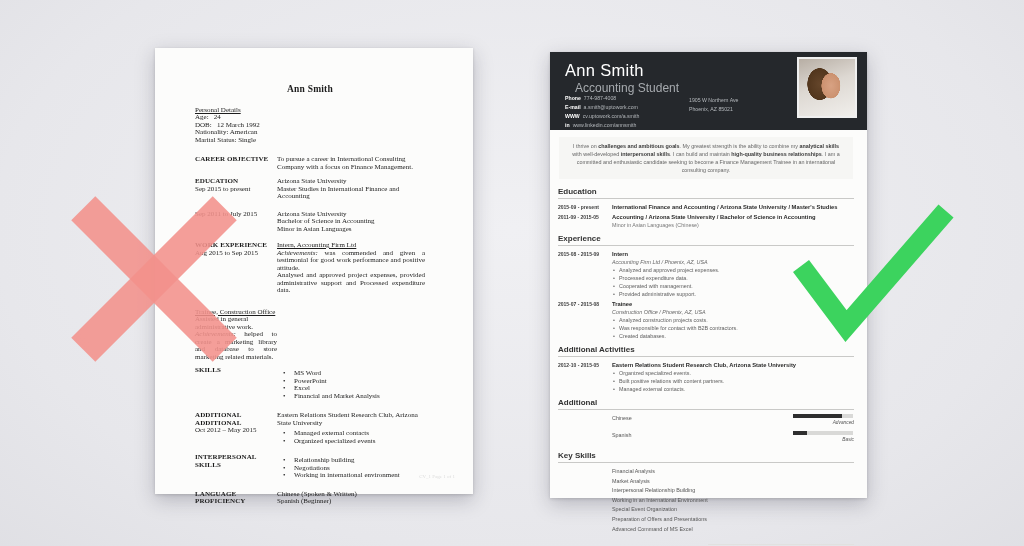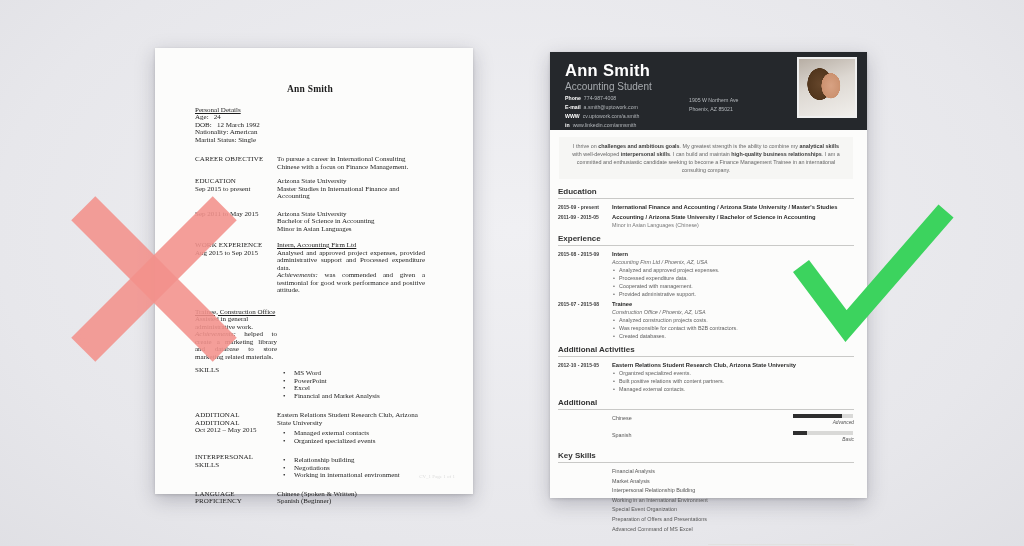--- a/index.html
+++ b/index.html
@@ -6,33 +6,33 @@
   body{width:1024px;height:546px;overflow:hidden;font-family:"Liberation Sans",sans-serif;}
   .scene{position:relative;width:1024px;height:546px;
     background:radial-gradient(120% 140% at 50% 42%, #f0f0f3 0%, #e7e7eb 42%, #d8d8dd 78%, #cccdd2 100%);}
   
   .page{position:absolute;background:#fcfcfb;box-shadow:0 6px 18px rgba(40,40,60,.25),0 1px 3px rgba(0,0,0,.15);box-sizing:border-box;}
   .page.bad{left:155px;top:48px;width:318px;height:446px;padding:38px 48px 0 40px;
     font-family:"Liberation Serif",serif;font-size:7px;line-height:7.5px;color:#1c1c1c;}
   .b-title{text-align:center;font-weight:bold;font-size:9.5px;margin-bottom:13px;letter-spacing:.2px;}
   .row{display:grid;grid-template-columns:82px 1fr;}
   .u{text-decoration:underline;}
-  .lbl{font-weight:normal;letter-spacing:.1px;}
+  .lbl{font-weight:bold;letter-spacing:.1px;}
   .justify{text-align:justify;}
   .sec{margin-top:0;}
   ul.bl{list-style:none;margin:3px;padding:0;}
   ul.bl li{position:relative;padding-left:14px;}
   ul.bl li::before{content:"•";position:absolute;left:3px;}
   .b-footer{position:absolute;right:18px;bottom:14px;font-size:5px;color:#c2c2c2;opacity:.55;}
   
   .page.good{left:550px;top:52px;width:317px;height:446px;padding:0;font-size:5.4px;color:#555;}
   .g-header{position:relative;height:78px;background:#25282c;color:#fff;padding:10px 0 0 15px;box-sizing:border-box;}
   .g-name{font-size:16.5px;letter-spacing:.3px;line-height:17px;}
-  .nf{font-weight:700;}.nl{font-weight:700;}
-  .g-job{font-size:10px;color:#a7abaf;margin-top:2px;}
+  .nf{font-weight:400;}.nl{font-weight:400;}
+  .g-job{font-size:12px;color:#a7abaf;margin-top:2px;margin-left:10px;}
   .g-contacts{position:absolute;left:15px;top:42px;font-size:5.2px;line-height:9px;}
   .cl{font-weight:bold;color:#fff;margin-right:3px;}
   .cv{color:#b4b8bc;}
   .g-address{position:absolute;left:139px;top:44px;font-size:5.2px;line-height:9px;color:#b4b8bc;}
   .g-photo{position:absolute;right:10px;top:5px;width:56px;height:57px;border:2px solid #f0f0f0;
     background:
       radial-gradient(ellipse 12px 16px at 57% 47%, #d8a283 0%, #cb916f 78%, rgba(0,0,0,0) 80%),
       radial-gradient(ellipse 21px 27px at 37% 44%, #64452a 0%, #52361d 58%, rgba(0,0,0,0) 60%),
       linear-gradient(160deg, #b7aea4 0%, #ddd8d2 45%, #f1efec 100%);}
   .g-body{padding:0 13px 0 8px;}
@@ -73,54 +73,54 @@
         <div class="u">Personal Details</div>
         <div style="white-space:pre-wrap">Age:   24</div>
         <div style="white-space:pre-wrap">DOB:   12 March 1992</div>
         <div>Nationality: American</div>
         <div>Marital Status: Single</div>
       </div>
     </div>
 
     <div class="row sec" style="margin-top:12px">
       <div class="lbl">CAREER OBJECTIVE</div>
-      <div>To pursue a career in International Consulting Chinese with a focus on Finance Management.</div>
+      <div>To pursue a career in International Consulting Company with a focus on Finance Management.</div>
     </div>
 
     <div class="row sec" style="margin-top:7px">
       <div>
         <div class="lbl">EDUCATION</div>
         <div>Sep 2015 to present</div>
       </div>
       <div>
         <div>Arizona State University</div>
         <div>Master Studies in International Finance and Accounting</div>
       </div>
     </div>
 
     <div class="row sec" style="margin-top:10px">
       <div>
-          <div>Sep 2011 to May 2015</div>
+          <div>Sep 2011 to July 2015</div>
         </div>
       <div>
         <div>Arizona State University</div>
         <div>Bachelor of Science in Accounting</div>
         <div>Minor in Asian Languages</div>
       </div>
     </div>
 
     <div class="row sec" style="margin-top:9px">
       <div>
         <div class="lbl">WORK EXPERIENCE</div>
         <div>Aug 2015 to Sep 2015</div>
       </div>
       <div>
         <div class="u">Intern, Accounting Firm Ltd</div>
+        <div class="justify"><i>Achievements:</i><span> was commended and given a testimonial for good work performance and positive attitude.</span></div>
         <div class="justify">Analysed and approved project expenses, provided administrative support and Processed expenditure data.</div>
-        <div class="justify"><i>Achievements:</i><span> was commended and given a testimonial for good work performance and positive attitude.</span></div>
       </div>
     </div>
 
     <div class="row sec" style="margin-top:14px">
       <div>
         <div class="u">Trainee, Construction Office</div>
         <div>Assisted in general administrative work.</div>
         <div class="justify"><i>Achievements:</i><span> helped to create a marketing library and database to store marketing related materials.</span></div>
       </div>
     </div>

